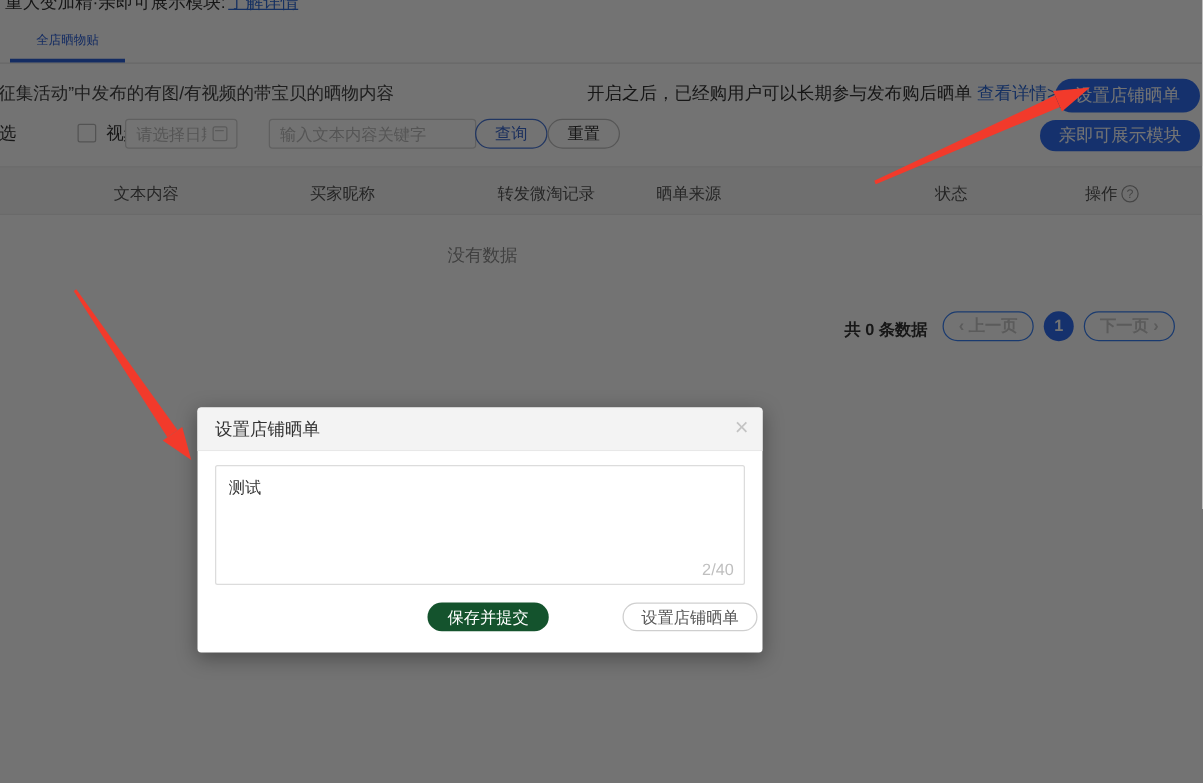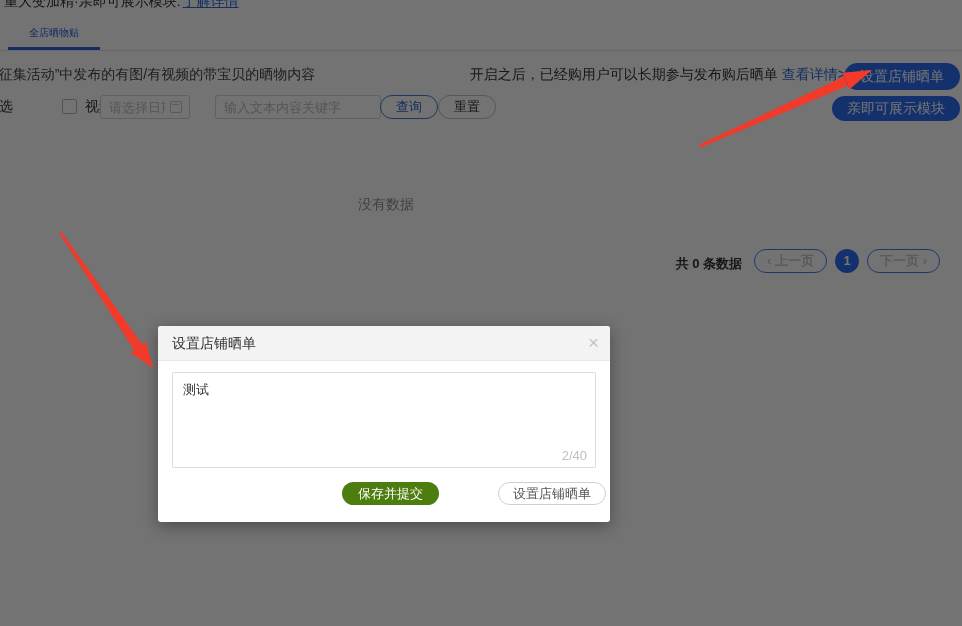--- a/index.html
+++ b/index.html
@@ -68,21 +68,21 @@
          border-radius:3px; box-shadow:0 4px 16px rgba(0,0,0,0.35); z-index:10; }
   .modal-head { height:35px; line-height:35px; background:#f3f3f3; border-bottom:1px solid #e8e8e8;
          padding:0 14px; font-size:14px; color:#333; border-radius:3px 3px 0 0; }
   .modal-close { position:absolute; right:11px; top:6px; font-size:19px; color:#c3c3c3; cursor:pointer; line-height:22px; }
   .ta-wrap { position:absolute; left:14px; top:46px; width:424px; height:96px; border:1px solid #dcdcdc;
          border-radius:2px; background:#fff; }
   .ta { width:100%; height:72px; border:none; outline:none; resize:none; font-family:inherit;
          font-size:13px; color:#333; padding:8px 10px; background:transparent; }
   .counter { position:absolute; right:8px; bottom:4px; font-size:13px; color:#bfbfbf; }
   .modal-submit { position:absolute; left:184px; top:156px; height:23px; line-height:23px; padding:0 16px;
-         background:#4d7c0f; color:#fff; border:none; border-radius:12px; font-size:13px; cursor:pointer; }
+         background:#14532d; color:#fff; border:none; border-radius:12px; font-size:13px; cursor:pointer; }
   .modal-closefeat { position:absolute; left:340px; top:156px; height:23px; line-height:21px; padding:0 14px;
          background:#fff; color:#555; border:1px solid #cfcfcf; border-radius:12px; font-size:13px; cursor:pointer; }
 
   .arrows { position:absolute; inset:0; z-index:20; pointer-events:none; }
 </style>
 </head>
 <body>
 
 <div class="page">
 
@@ -107,20 +107,28 @@
     <span class="checkbox"></span>
     <span class="video-label">视频</span>
     <input class="input date-input" placeholder="请选择日期" style="">
     <span class="cal-icon"></span>
     <input class="input kw-input" placeholder="输入文本内容关键字" style="">
     <button class="pill-btn search-btn">查询</button>
     <button class="pill-btn reset-btn">重置</button>
     <button class="prize-btn">亲即可展示模块</button>
   </div>
 
+  <div class="thead">
+    <span class="th" style="left:91px">文本内容</span>
+    <span class="th" style="left:248px">买家昵称</span>
+    <span class="th" style="left:398px">转发微淘记录</span>
+    <span class="th" style="left:525px">晒单来源</span>
+    <span class="th" style="left:748px">状态</span>
+    <span class="th" style="left:868px"><span>操作</span><span class="help-icon">?</span></span>
+  </div>
 
   <div class="empty">没有数据</div>
 
   <div class="pager">
     <span class="pager-total">共 0 条数据</span>
     <span class="page-pill">‹ 上一页</span>
     <span class="page-cur">1</span>
     <span class="page-pill">下一页 ›</span>
   </div>
 

